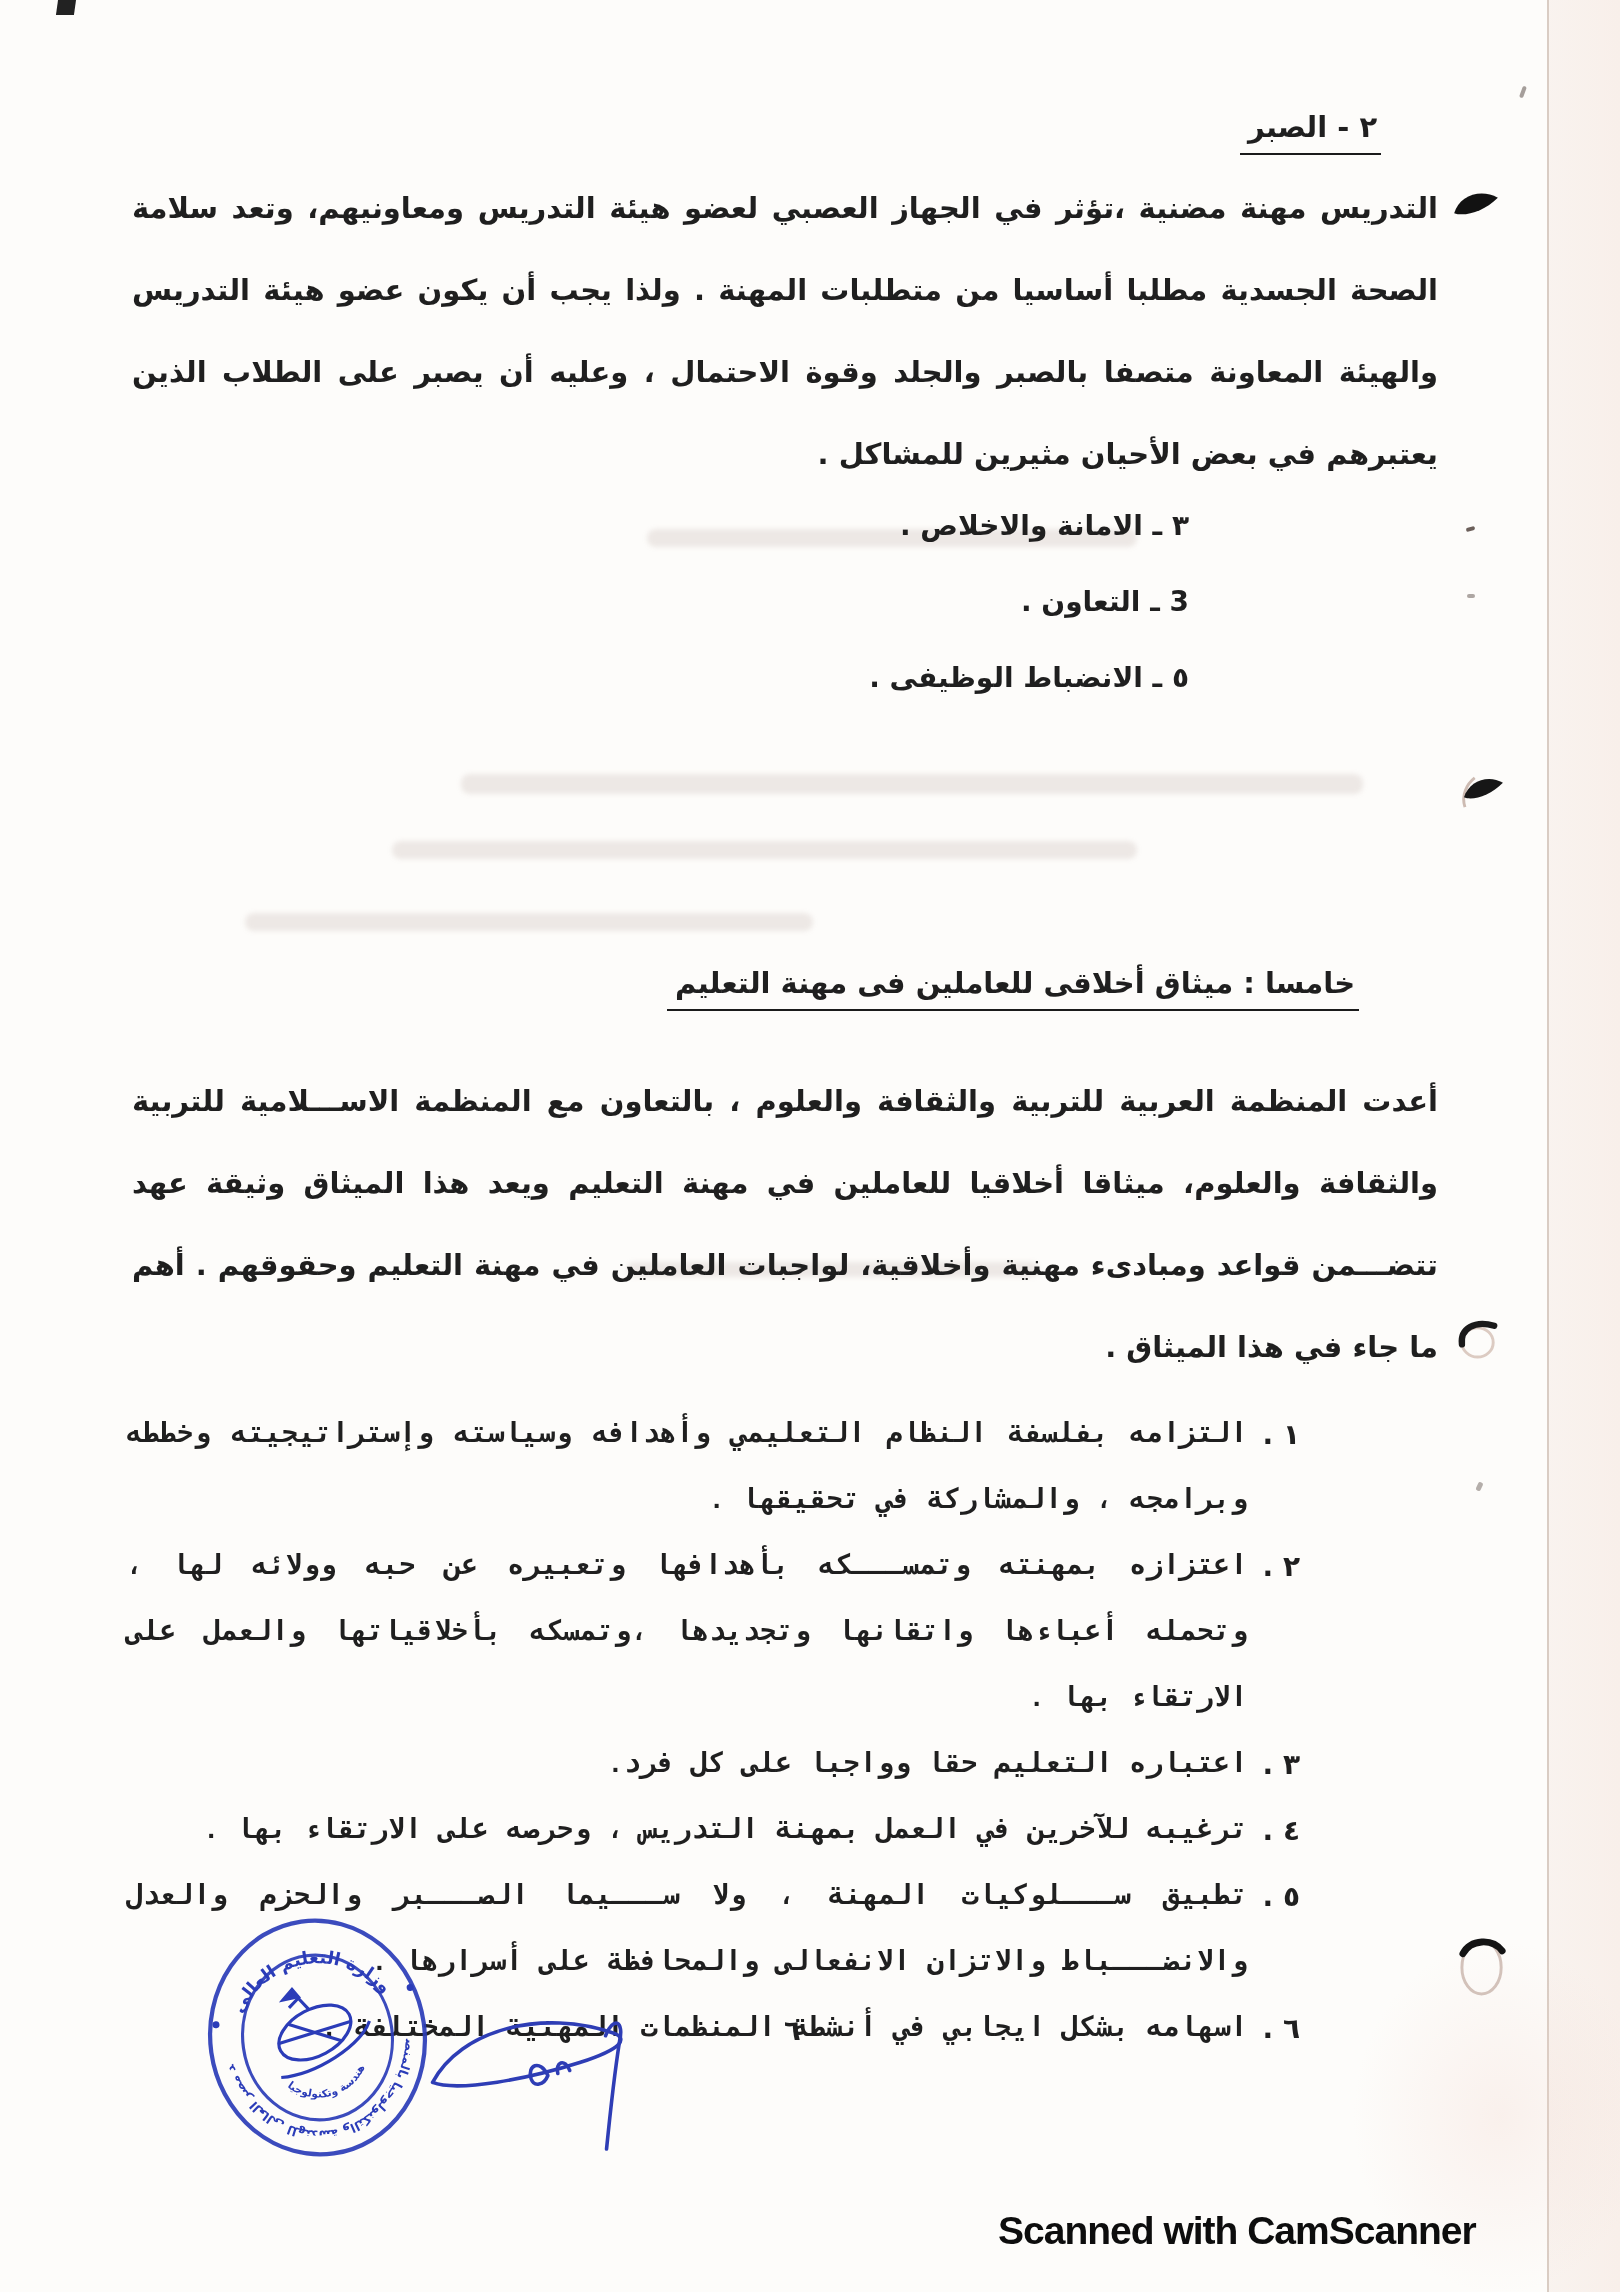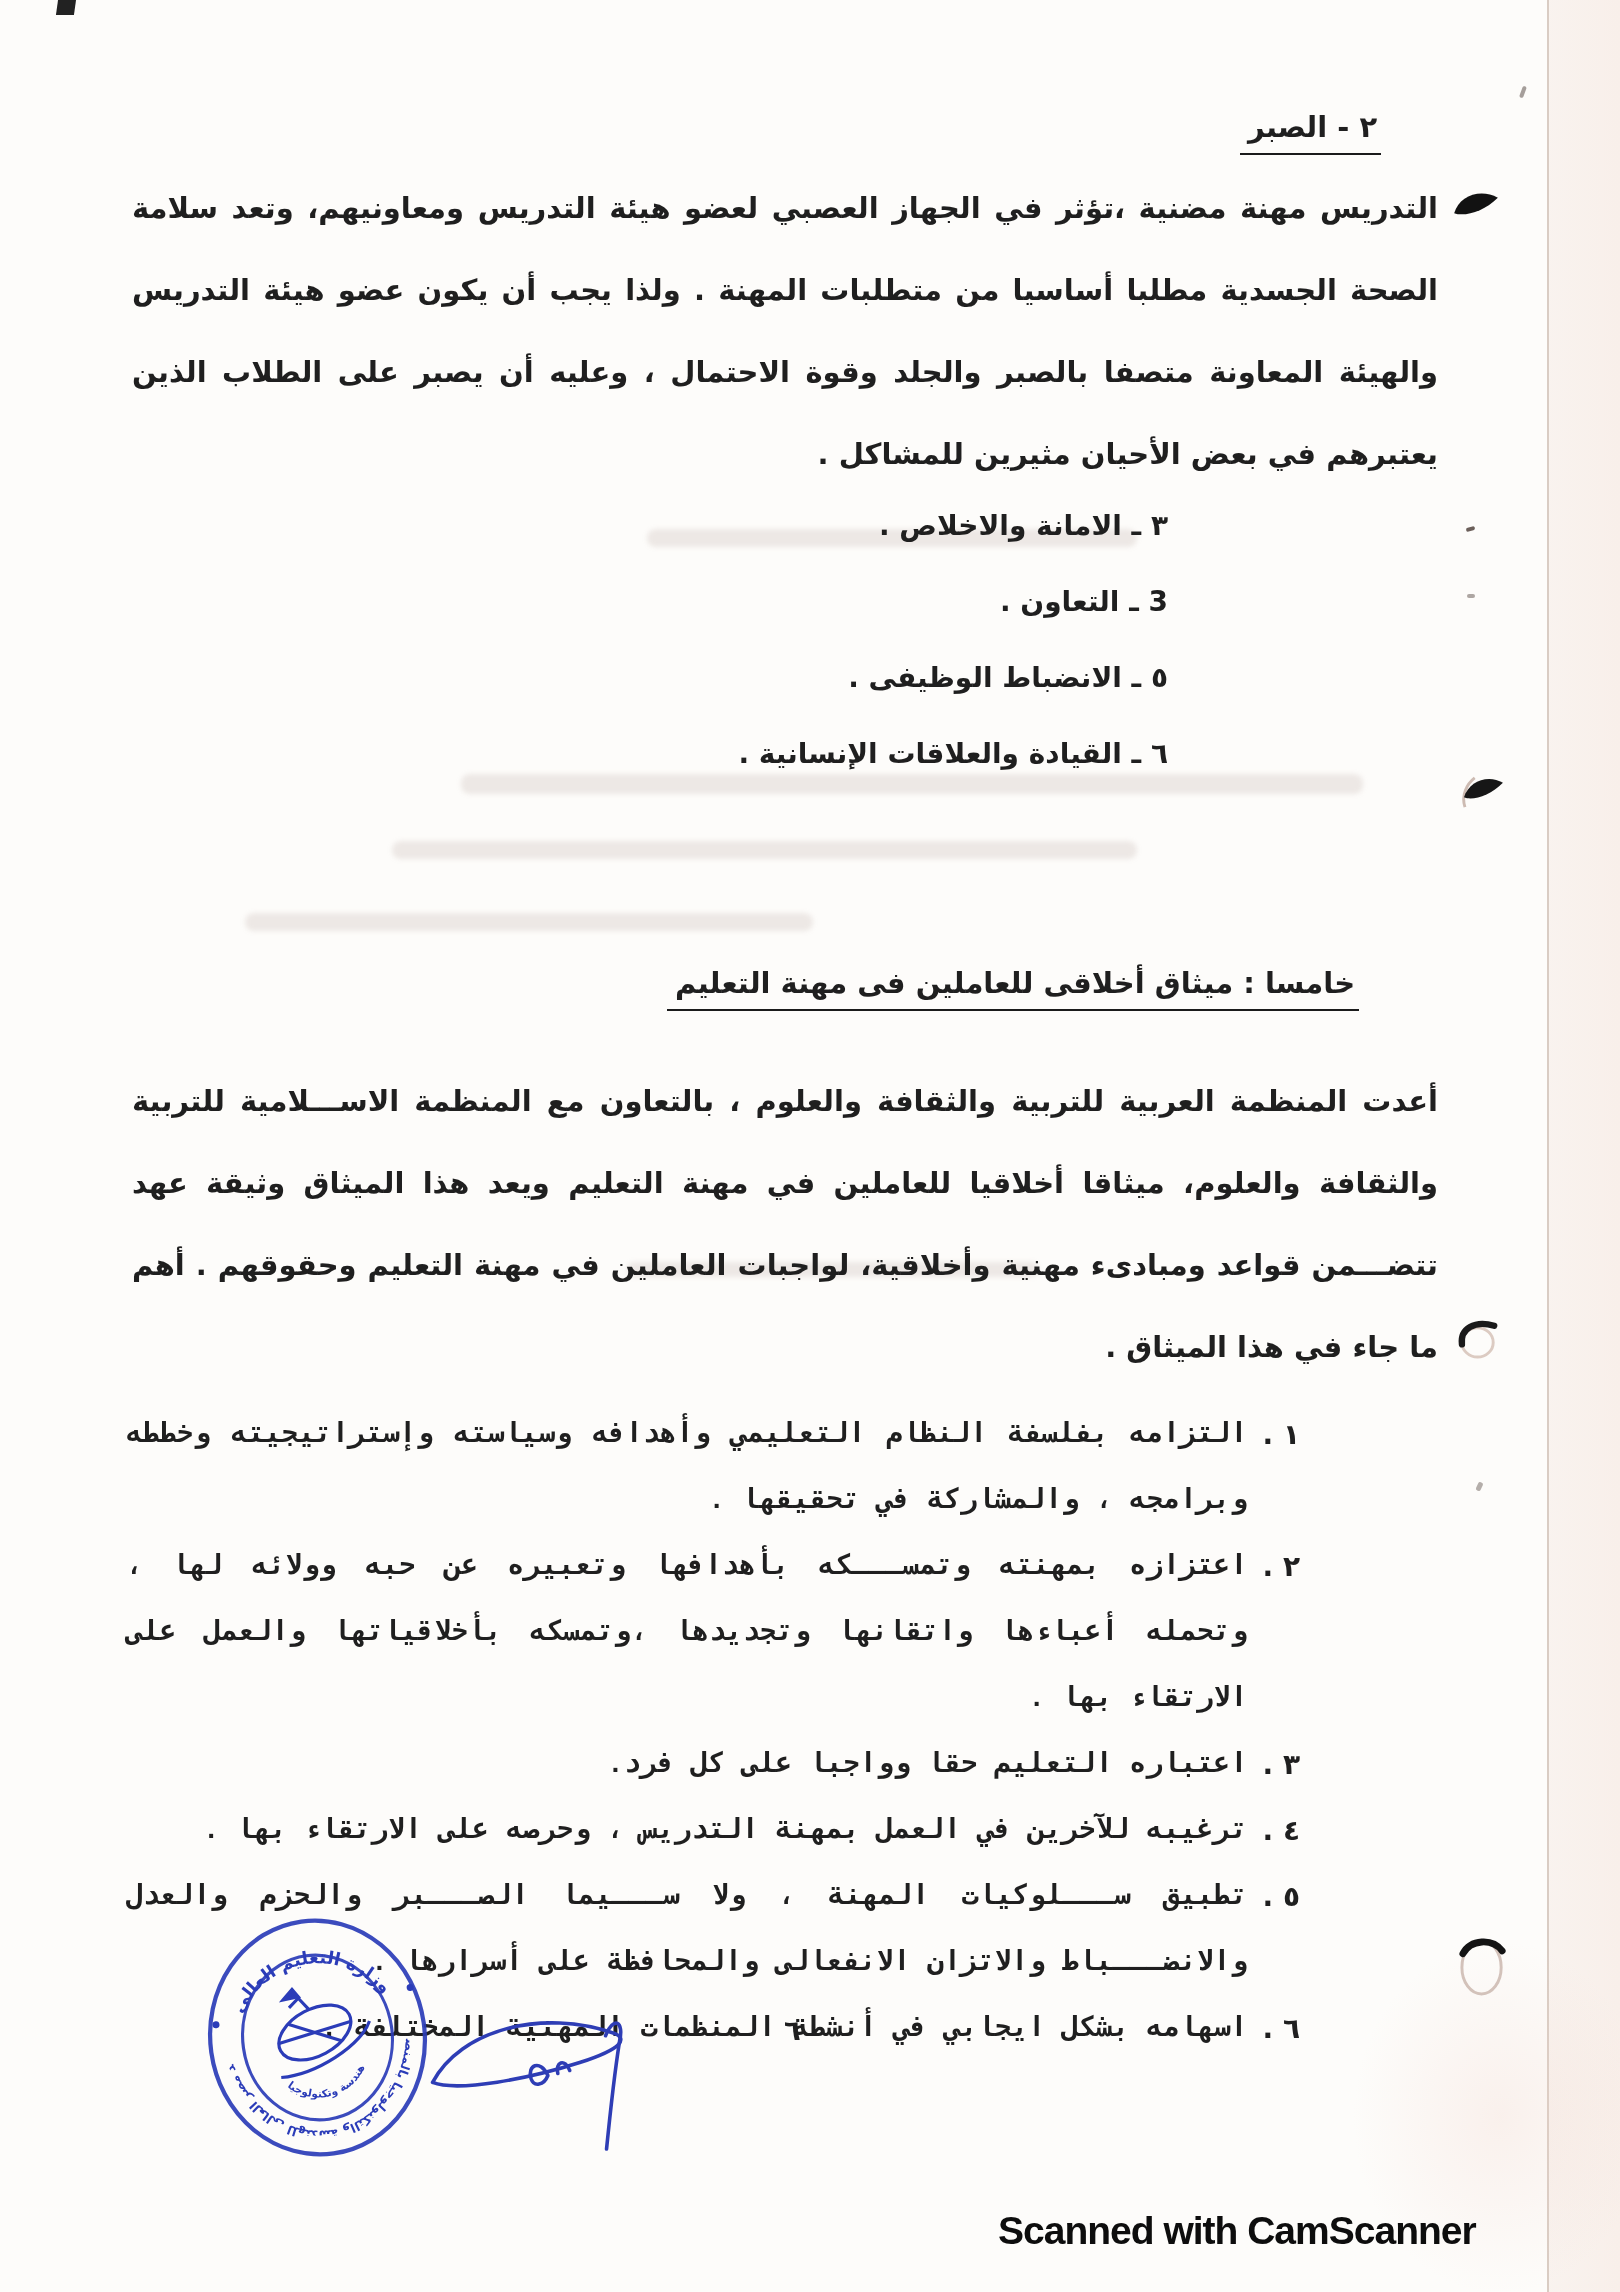--- a/index.html
+++ b/index.html
@@ -52,21 +52,21 @@
   .heading-charter{top:966px;right:261px;}
   .subheading-duties{top:1288px;right:249px;font-size:28px;border-bottom-width:2.5px;}
   .para{
     position:absolute;right:182px;width:1306px;
     font-size:29px;font-weight:bold;line-height:82px;
     text-align:justify;
   }
   .para-1{top:167px;}
   .para-2{top:1060px;}
   .vlist{
-    position:absolute;right:452px;top:488px;
+    position:absolute;right:431px;top:488px;
     font-size:28px;font-weight:bold;line-height:76px;
     text-align:right;
   }
   .duties{
     position:absolute;right:320px;top:1402px;width:1174px;
     font-size:28px;font-weight:bold;line-height:66px;
   }
   .duty{display:flex;gap:13.7px;direction:rtl;}
   .dnum{flex:0 0 39px;text-align:right;white-space:nowrap;}
   .dtext{flex:1;text-align:justify;font-family:Liberation Mono, monospace;}
@@ -118,21 +118,20 @@
     <path d="M 6,19 C 14,4 36,3 46,16" stroke="#141414" stroke-width="7" fill="none" stroke-linecap="round"></path>
   </svg>
 
   <div class="h-underlined heading-patience rtl">٢ - الصبر</div>
   <div class="para para-1 rtl">التدريس مهنة مضنية ،تؤثر في الجهاز العصبي لعضو هيئة التدريس ومعاونيهم، وتعد سلامة الصحة الجسدية مطلبا أساسيا من متطلبات المهنة . ولذا يجب أن يكون عضو هيئة التدريس والهيئة المعاونة متصفا بالصبر والجلد وقوة الاحتمال ، وعليه أن يصبر على الطلاب الذين يعتبرهم في بعض الأحيان مثيرين للمشاكل .</div>
 
   <div class="vlist rtl">
     <div>٣ ـ الامانة والاخلاص .</div>
     <div>3 ـ التعاون .</div>
     <div>٥ ـ الانضباط الوظيفى .</div>
-    <div>٦ ـ القيادة والعلاقات الإنسانية .</div>
   </div>
 
   <div class="h-underlined heading-charter rtl">خامسا : ميثاق أخلاقى للعاملين فى مهنة التعليم</div>
   <div class="para para-2 rtl">أعدت المنظمة العربية للتربية والثقافة والعلوم ، بالتعاون مع المنظمة الاســـلامية للتربية والثقافة والعلوم، ميثاقا أخلاقيا للعاملين في مهنة التعليم ويعد هذا الميثاق وثيقة عهد تتضـــمن قواعد ومبادىء مهنية وأخلاقية، لواجبات العاملين في مهنة التعليم وحقوقهم . أهم ما جاء في هذا الميثاق .</div>
 
   <div class="duties">
     <div class="duty">
       <span class="dnum">١ .</span>
       <div class="dtext">التزامه بفلسفة النظام التعليمي وأهدافه وسياسته وإستراتيجيته وخططه وبرامجه ، والمشاركة في تحقيقها .</div>
     </div>

